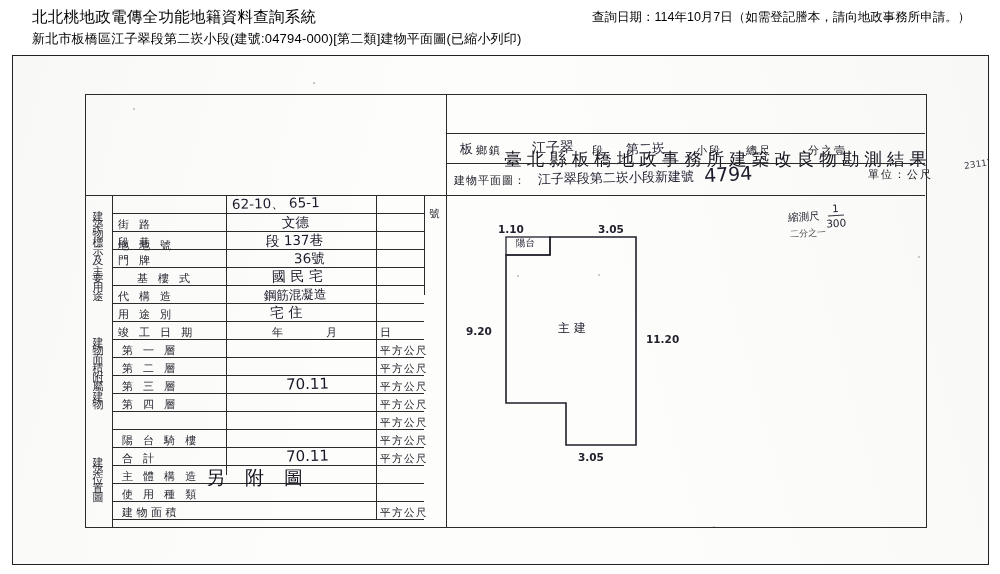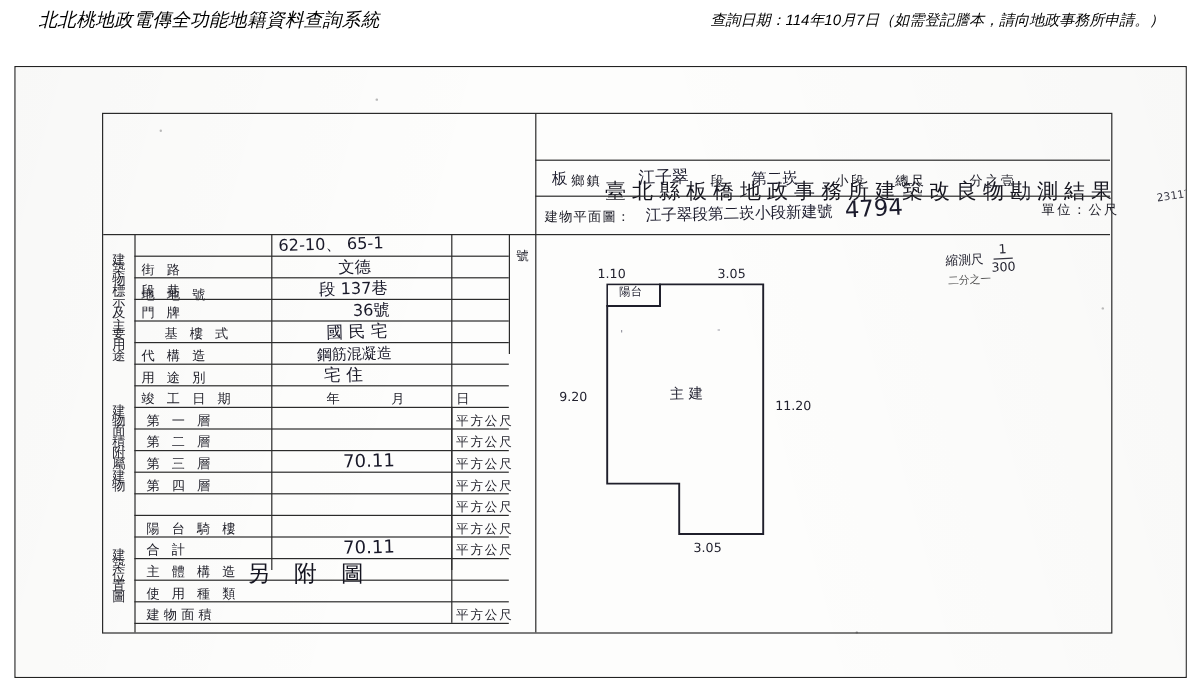--- a/index.html
+++ b/index.html
@@ -15,21 +15,20 @@
     overflow: hidden;
     position: relative;
   }
 
   
   .header {
     position: absolute;
     top: 0; left: 0;
     width: 835px;
     height: 52px;
-    font-style: italic;
   }
   .hdr-title {
     position: absolute;
     left: 32px;
     top: 7px;
     font-size: 15.5px;
     letter-spacing: 0.3px;
     white-space: nowrap;
   }
   .hdr-sub {
@@ -186,20 +185,21 @@
     top: 120px;
     width: 520px;
     height: 300px;
   }
   .dim {
     position: absolute;
     font-size: 10.5px;
     color: #22222f;
     font-family: "DejaVu Sans", sans-serif;
     white-space: nowrap;
+    font-weight: bold;
   }
   .plan-label {
     position: absolute;
     font-size: 12px;
     color: #1b1b2b;
     font-family: "DejaVu Sans", sans-serif;
     white-space: nowrap;
     transform: rotate(-1deg);
   }
   .scale-note {
@@ -220,20 +220,21 @@
     position: absolute;
     background: #b9b9b9;
     border-radius: 50%;
   }
 </style>
 </head>
 <body>
 
 <div class="header">
   <div class="hdr-title">北北桃地政電傳全功能地籍資料查詢系統</div>
+  <div class="hdr-sub">新北市板橋區江子翠段第二崁小段(建號:04794-000)[第二類]建物平面圖(已縮小列印)</div>
   <div class="hdr-query">查詢日期：114年10月7日（如需登記謄本，請向地政事務所申請。）</div>
 </div>
 
 <div class="sheet">
   <div class="sheet-inner">
 
     <div class="speck" style="left:120px; top:52px; width:2px; height:2px;"></div>
     <div class="speck" style="left:300px; top:26px; width:1.5px; height:1.5px;"></div>
     <div class="speck" style="left:700px; top:470px; width:2px; height:2px;"></div>
     <div class="speck" style="left:905px; top:200px; width:2px; height:2px;"></div>

